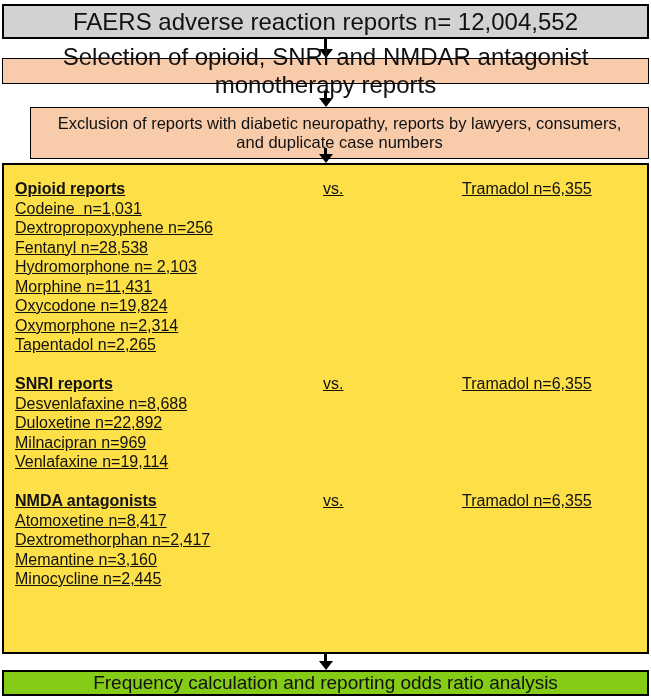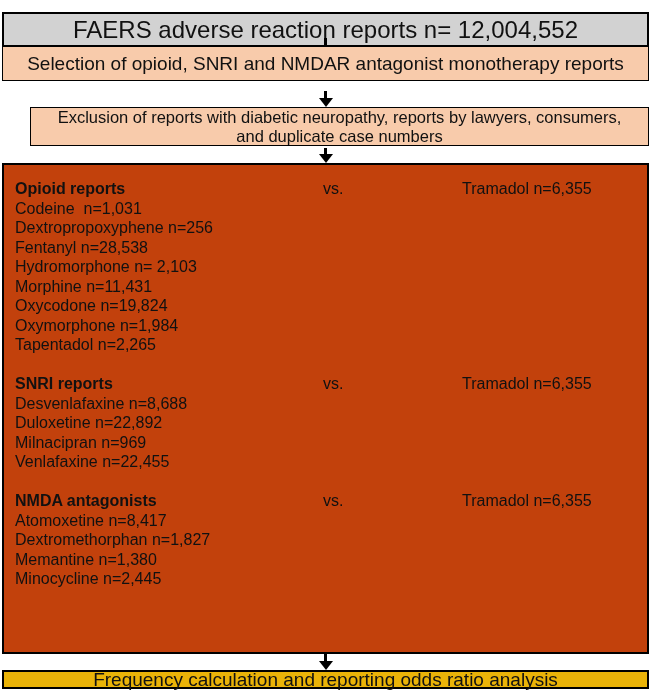--- a/index.html
+++ b/index.html
@@ -19,68 +19,69 @@
     left: 2px;
     right: 2px;
     border: 2px solid #000000;
     display: flex;
     align-items: center;
     justify-content: center;
     text-align: center;
   }
 
   .top-box {
-    top: 12px;
+    top: 4px;
     height: 35px;
     background: #d2d2d2;
     font-size: 24px;
   }
 
   .step-box-1 {
-    top: 46px;
-    height: 35px;
+    top: 58px;
+    height: 26px;
     background: #f8cbab;
     border-width: 1.5px;
-    font-size: 19px;
+    font-size: 24px;
   }
 
   .step-box-2 {
     top: 107px;
-    height: 39px;
+    height: 52px;
     background: #f8cbab;
     border-width: 1.5px;
     font-size: 16.5px;
     line-height: 19px;
     margin-left: 28px;
   }
   .step-box-2 span { display: inline-block; max-width: 588px; }
 
   .main-box {
     top: 163px;
     height: 491px;
-    background: #c2410c;
+    background: #fde047;
     display: block;
     text-align: left;
     padding: 14px 12px 0 11px;
     font-size: 16px;
     line-height: 19.5px;
+    text-decoration: underline;
   }
 
   .group { margin-bottom: 19.5px; }
   .group-header {
     display: grid;
     grid-template-columns: 308px 139px auto;
   }
   .g-title { font-weight: bold; }
   .drug { white-space: pre-wrap; }
 
   .bottom-box {
     top: 670px;
-    height: 19px;
-    background: #eab308;
+    height: 26px;
+    background: #84cc16;
     font-size: 19px;
   }
 
   .arrow {
     position: absolute;
     left: 50%;
     transform: translateX(-50%);
     display: flex;
     flex-direction: column;
     align-items: center;
@@ -136,45 +137,45 @@
         <span class="g-title">Opioid reports</span>
         <span class="g-vs">vs.</span>
         <span class="g-comp">Tramadol n=6,355</span>
       </div>
       <div class="drug">Codeine  n=1,031</div>
       <div class="drug">Dextropropoxyphene n=256</div>
       <div class="drug">Fentanyl n=28,538</div>
       <div class="drug">Hydromorphone n= 2,103</div>
       <div class="drug">Morphine n=11,431</div>
       <div class="drug">Oxycodone n=19,824</div>
-      <div class="drug">Oxymorphone n=1,984</div>
+      <div class="drug">Oxymorphone n=2,314</div>
       <div class="drug">Tapentadol n=2,265</div>
     </section>
 
     <section class="group">
       <div class="group-header">
         <span class="g-title">SNRI reports</span>
         <span class="g-vs">vs.</span>
         <span class="g-comp">Tramadol n=6,355</span>
       </div>
       <div class="drug">Desvenlafaxine n=8,688</div>
       <div class="drug">Duloxetine n=22,892</div>
       <div class="drug">Milnacipran n=969</div>
-      <div class="drug">Venlafaxine n=22,455</div>
+      <div class="drug">Venlafaxine n=19,114</div>
     </section>
 
     <section class="group">
       <div class="group-header">
         <span class="g-title">NMDA antagonists</span>
         <span class="g-vs">vs.</span>
         <span class="g-comp">Tramadol n=6,355</span>
       </div>
       <div class="drug">Atomoxetine n=8,417</div>
-      <div class="drug">Dextromethorphan n=1,827</div>
-      <div class="drug">Memantine n=1,380</div>
+      <div class="drug">Dextromethorphan n=2,417</div>
+      <div class="drug">Memantine n=3,160</div>
       <div class="drug">Minocycline n=2,445</div>
     </section>
 
   </div>
 
   <div class="arrow arrow-4">
     <span class="stem"></span>
     <span class="head"></span>
   </div>
 

